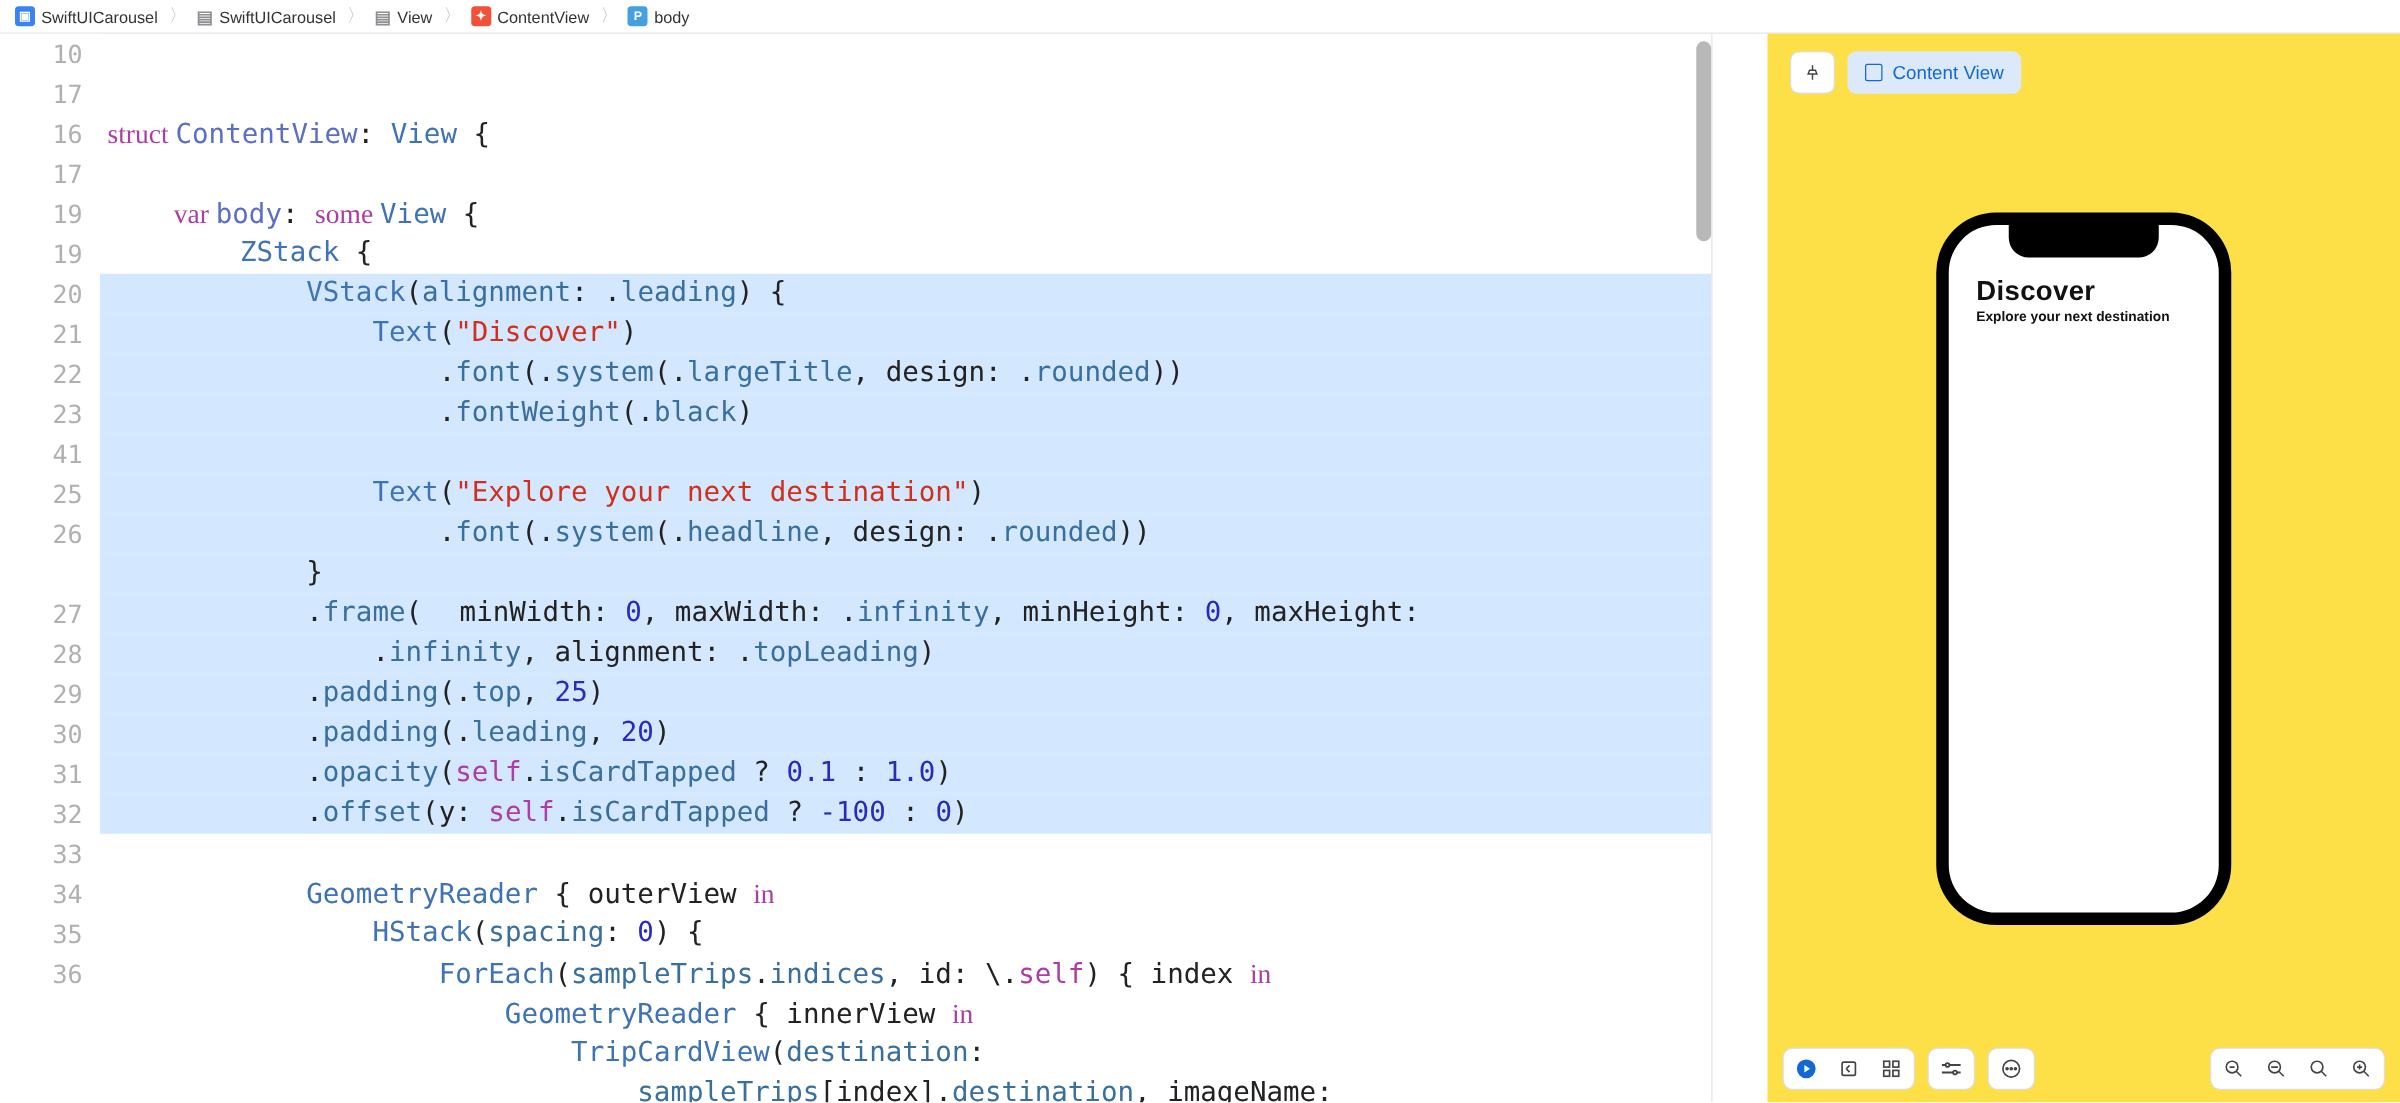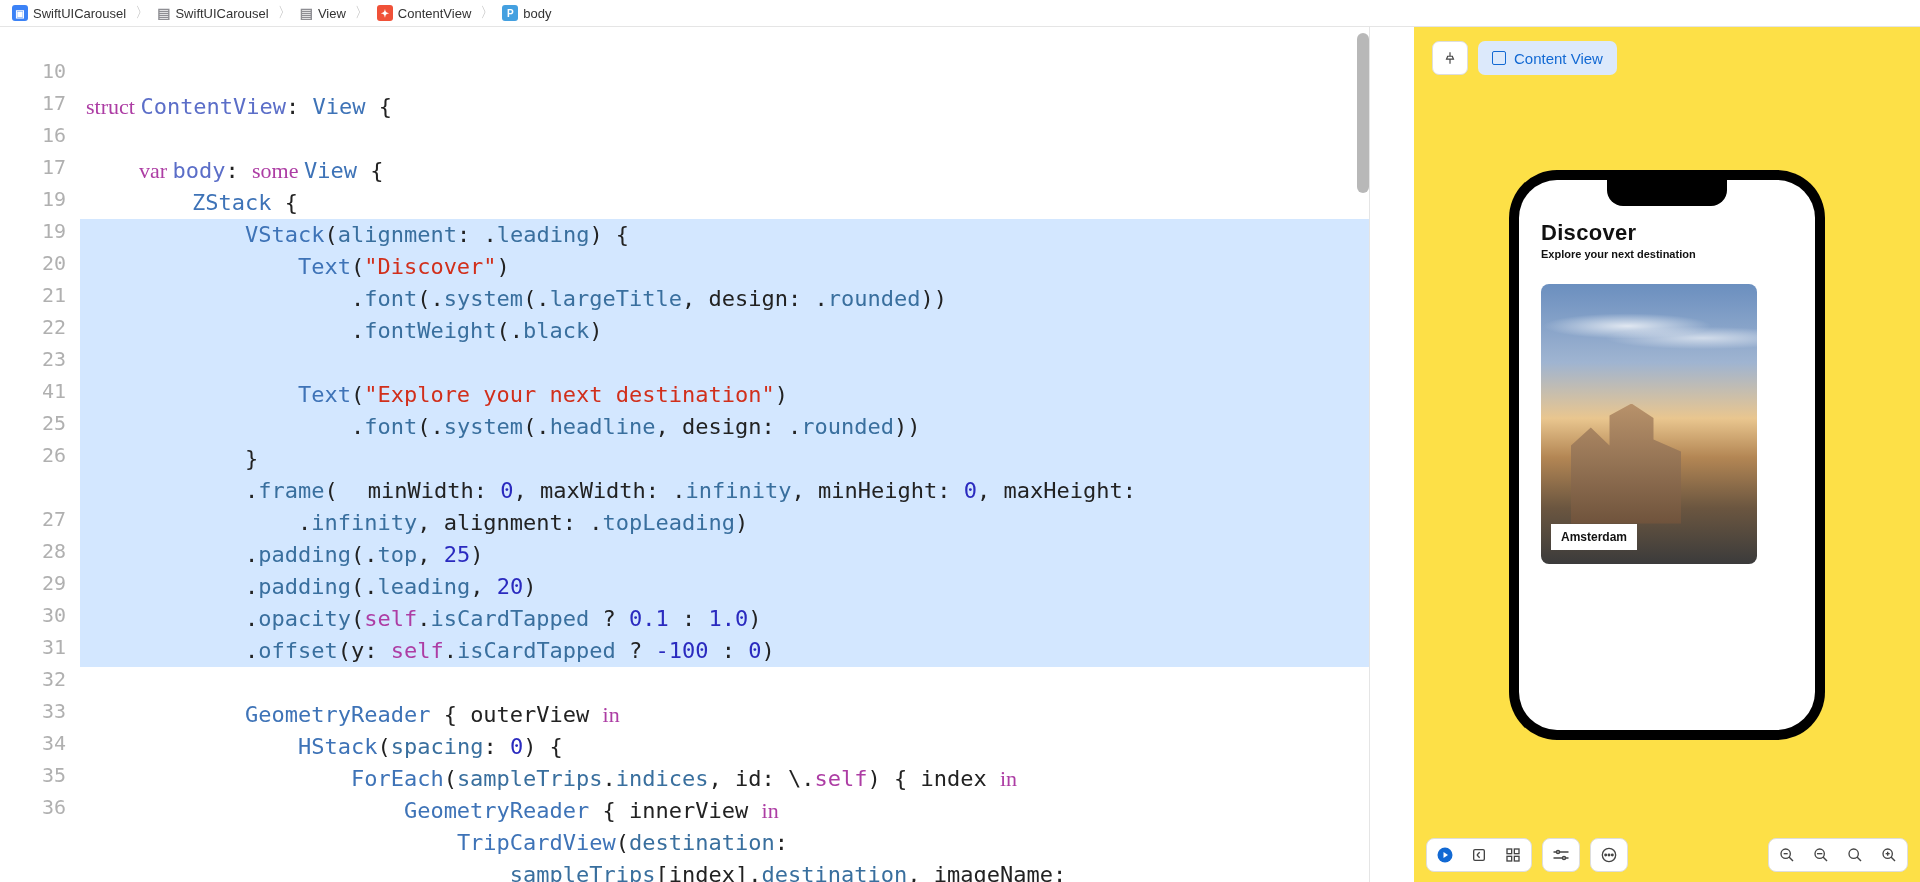--- a/index.html
+++ b/index.html
@@ -68,21 +68,20 @@
 }
 .gutter {
   width: 80px;
   background: #fff;
   text-align: right;
   padding-right: 14px;
   font-family: "SF Mono", Menlo, Consolas, monospace;
   font-size: 20px;
   color: #b0b0b0;
   user-select: none;
-  margin-top: 28px;
 }
 .gutter > div { height: 32px; line-height: 32px; }
 .code {
   flex: 1;
   font-family: "SF Mono", Menlo, Consolas, monospace;
   font-size: 22px;
   line-height: 32px;
   white-space: pre;
   overflow: hidden;
   position: relative;
@@ -148,21 +147,21 @@
   border-radius: 2px;
 }
 
 .phone-wrap {
   flex:1;
   display:flex;
   align-items:center;
   justify-content:center;
 }
 .phone {
-  width: 316px;
+  width: 236px;
   height: 570px;
   background: #000;
   border-radius: 48px;
   padding: 10px;
   position: relative;
 }
 .phone .screen {
   width: 100%; height: 100%;
   background: #fff;
   border-radius: 38px;
@@ -326,25 +325,20 @@
         <span>Content View</span>
       </div>
     </div>
 
     <div class="phone-wrap">
       <div class="phone">
         <div class="screen">
           <div class="notch"></div>
           <div class="disc-title">Discover</div>
           <div class="disc-sub">Explore your next destination</div>
-          <div class="card">
-            <div class="clouds"></div>
-            <div class="buildings"></div>
-            <div class="label">Amsterdam</div>
-          </div>
         </div>
       </div>
     </div>
 
     <div class="canvas-bottom">
       <div class="tool-group">
         <div class="tool-btn blue">
           <svg width="18" height="18" viewBox="0 0 24 24">
               <circle cx="12" cy="12" r="10" fill="#1269d3"></circle>
               <path d="M10 8l6 4-6 4z" fill="#fff"></path>

